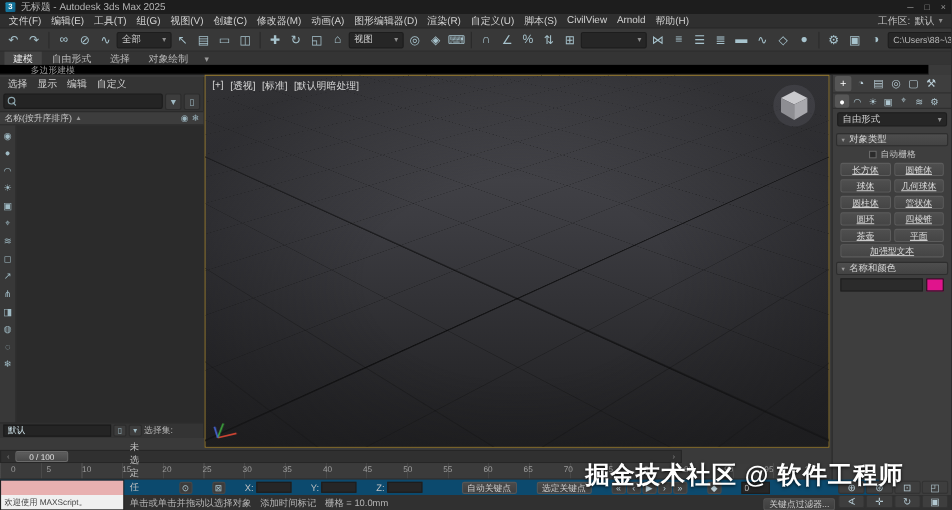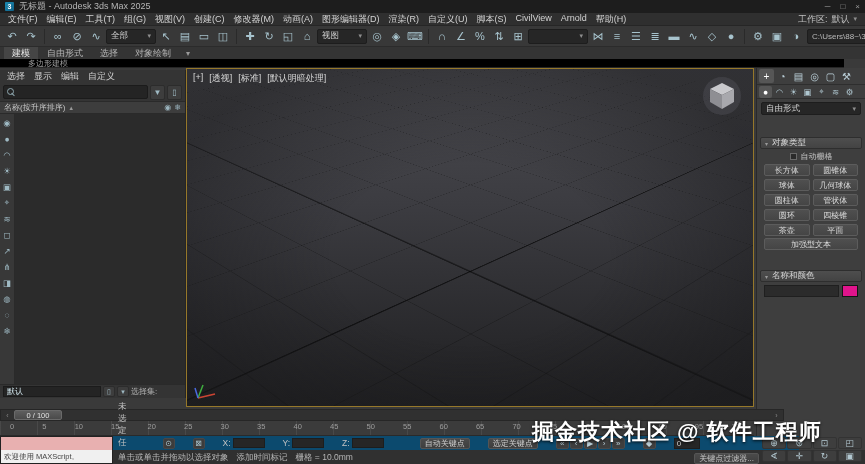--- a/index.html
+++ b/index.html
@@ -69,33 +69,33 @@
   
   .cmd{position:absolute;left:756px;top:68px;width:109px;height:396px;background:#3e3e3e;border-left:1px solid #2a2a2a;display:flex;flex-direction:column;font-size:8.5px;}
   .cmd-tabs{height:17px;display:flex;align-items:center;padding:1px 2px;gap:1px;border-bottom:1px solid #2e2e2e;flex:none;}
   .ctab{width:15px;height:14px;display:flex;align-items:center;justify-content:center;color:#b9cdd6;font-size:10px;border-radius:2px;}
   .ctab.active{background:#565656;color:#fff;}
   .cmd-subtabs{height:14px;display:flex;align-items:center;padding:0 2px;gap:1px;border-bottom:1px solid #2e2e2e;flex:none;}
   .cstab{width:13px;height:12px;font-size:8.5px;color:#aec5ce;display:flex;align-items:center;justify-content:center;border-radius:2px;}
   .cstab.active{background:#565656;color:#fff;}
   .cmd-combo{margin:3px 4px;height:13px;flex:none;}
   .rollout{margin:3px 3px 0;flex:none;}
-  .roll-head{height:12px;background:linear-gradient(#4e4e4e,#434343);border:1px solid #2e2e2e;border-radius:2px;display:flex;align-items:center;gap:4px;padding:0 4px;color:#d5d5d5;font-size:8.5px;margin-top:16px;}
+  .roll-head{height:12px;background:linear-gradient(#4e4e4e,#434343);border:1px solid #2e2e2e;border-radius:2px;display:flex;align-items:center;gap:4px;padding:0 4px;color:#d5d5d5;font-size:8.5px;}
   .roll-head .arr{font-size:6px;color:#999;}
   .autogrid{height:14px;display:flex;align-items:center;justify-content:center;gap:4px;color:#c5c5c5;font-size:8px;}
   .chk{width:7px;height:7px;background:#2b2b2b;border:1px solid #6a6a6a;flex:none;}
   .btn-grid{display:grid;grid-template-columns:1fr 1fr;gap:3px;padding:1px 4px;}
-  .obj-btn{height:12px;background:linear-gradient(#4f4f4f,#454545);border:1px solid #5c5c5c;border-radius:2px;color:#dcdcdc;font-size:8px;display:flex;align-items:center;justify-content:center;white-space:nowrap;overflow:hidden;}
+  .obj-btn{height:12px;background:linear-gradient(#4f4f4f,#454545);border:1px solid #5c5c5c;border-radius:2px;color:#dcdcdc;font-size:8px;display:flex;align-items:center;justify-content:center;white-space:nowrap;overflow:hidden;text-decoration:underline;}
   .wide-btn{grid-column:1 / -1;}
   .name-row{display:flex;gap:3px;padding:3px 4px;align-items:center;}
   .name-row input{flex:1;height:12px;background:#2b2b2b;border:1px solid #1f1f1f;color:#ddd;font-size:8px;padding:0 3px;min-width:0;}
   .swatch{width:16px;height:12px;border:1px solid #141414;flex:none;}
 
   
-  .tslider{position:absolute;left:0;top:409px;width:784px;height:12px;background:#303030;border:1px solid #262626;display:flex;align-items:center;}
+  .tslider{position:absolute;left:0;top:409px;width:620px;height:12px;background:#303030;border:1px solid #262626;display:flex;align-items:center;}
   .ts-end{width:13px;height:10px;color:#888;font-size:7px;display:flex;align-items:center;justify-content:center;flex:none;}
   .ts-handle{width:48px;height:10px;background:linear-gradient(#5e5e5e,#4a4a4a);border:1px solid #6a6a6a;border-radius:2px;color:#e2e2e2;font-size:7.5px;display:flex;align-items:center;justify-content:center;flex:none;}
   .ts-track{flex:1;}
   .ruler{position:absolute;left:0;top:421px;width:754px;height:15px;background:#3b3b3b;border-bottom:1px solid #2a2a2a;display:flex;justify-content:space-between;padding:1px 10px 0;background-image:repeating-linear-gradient(90deg,rgba(255,255,255,0.07) 0 1px,transparent 1px 37px);}
   .tick{font-size:7.5px;color:#9d9d9d;line-height:9px;}
 
   
   .status1{position:absolute;left:0;top:436px;width:799px;height:14px;background:#0c4a6e;display:flex;align-items:center;gap:18px;padding:0 106px 0 118px;font-size:8.5px;color:#c3c3c3;}
   .status2{position:absolute;left:0;top:450px;width:865px;height:14px;background:#303030;display:flex;align-items:flex-end;gap:8px;padding:0 106px 0 118px;font-size:8.5px;color:#b5b5b5;}
   .sbtn{height:11px;padding:0 4px;background:linear-gradient(#4a4a4a,#3e3e3e);border:1px solid #555;border-radius:2px;font-size:8px;color:#ccc;display:flex;align-items:center;flex:none;white-space:nowrap;}

